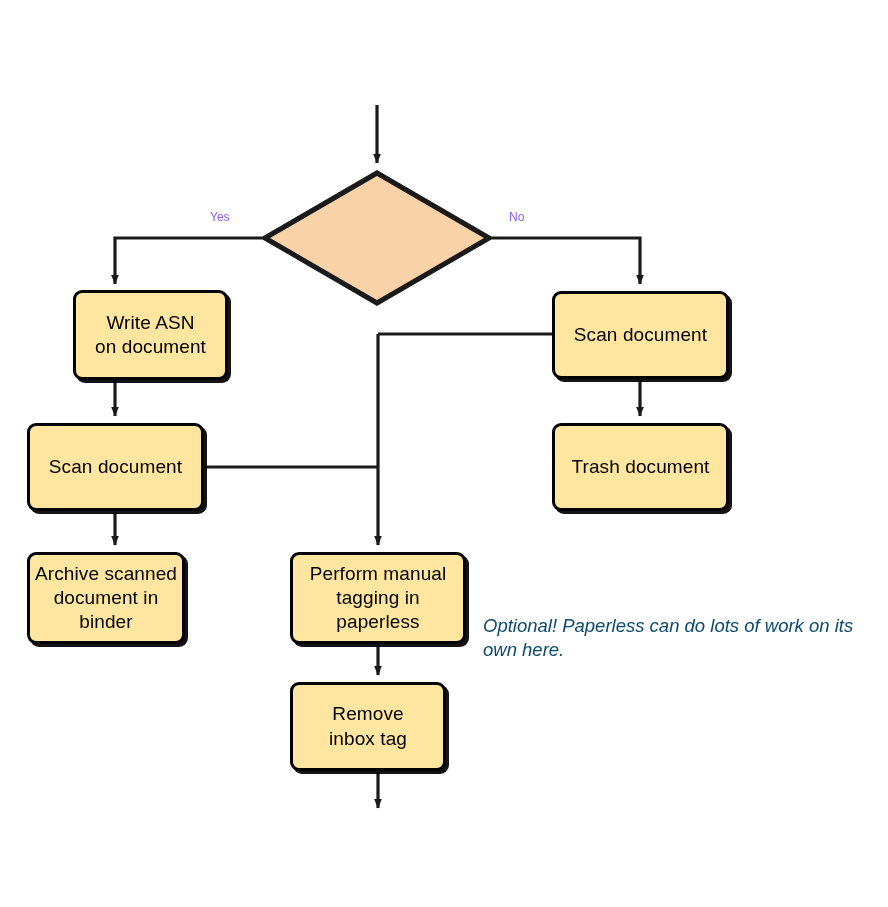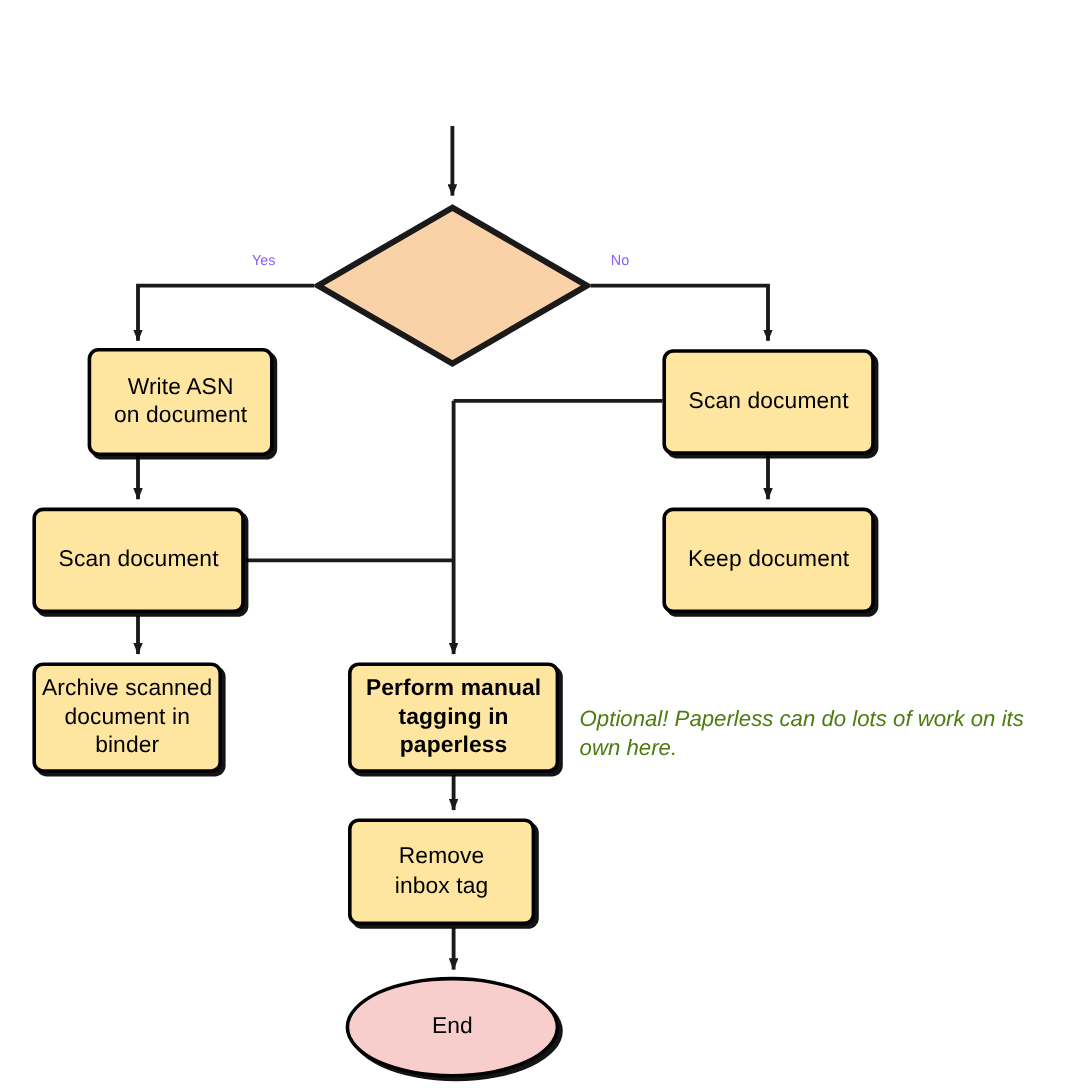--- a/index.html
+++ b/index.html
@@ -80,22 +80,23 @@
     position: absolute;
     font-size: 12px;
     color: #8b5cf6;
     background: transparent;
     white-space: nowrap;
   }
   .annotation {
     position: absolute;
     font-size: 18.5px;
     font-style: italic;
-    color: #4d7c0f;
+    color: #0c4a6e;
     line-height: 1.32;
+    margin-top: 27px;
   }
 </style>
 </head>
 <body>
 
 <div id="flow-root">
 
   <svg id="edge-layer" viewBox="0 0 888 907">
     <defs>
       <marker id="arrowhead" markerWidth="10" markerHeight="8" refX="9.4" refY="4" orient="auto" markerUnits="userSpaceOnUse">
@@ -152,33 +153,30 @@
     <span class="node-label">Archive scanned
 document in
 binder</span>
   </div>
 
   <div class="node process" style="left:552px; top:291px; width:177px; height:88px;">
     <span class="node-label">Scan document</span>
   </div>
 
   <div class="node process" style="left:552px; top:423px; width:177px; height:88px;">
-    <span class="node-label">Keep document</span>
+    <span class="node-label">Trash document</span>
   </div>
 
-  <div class="node process" style="left:290px; top:552px; width:176px; height:92px;font-weight:bold;">
+  <div class="node process" style="left:290px; top:552px; width:176px; height:92px;">
     <span class="node-label">Perform manual
 tagging in
 paperless</span>
   </div>
 
   <div class="node process" style="left:290px; top:682px; width:156px; height:89px;">
     <span class="node-label">Remove
 inbox tag</span>
   </div>
 
-  <div class="node terminator" style="left:288px; top:814px; width:178px; height:84px;">
-    <span class="node-label">End</span>
-  </div>
 
   <div class="annotation" style="left:483px; top:587px; width:400px;">Optional! Paperless can do lots of work on its own here.</div>
 
 </div>
 
 </body></html>

